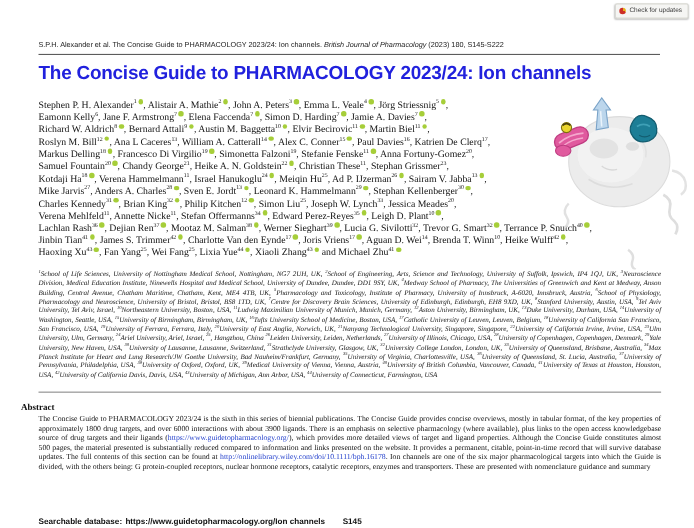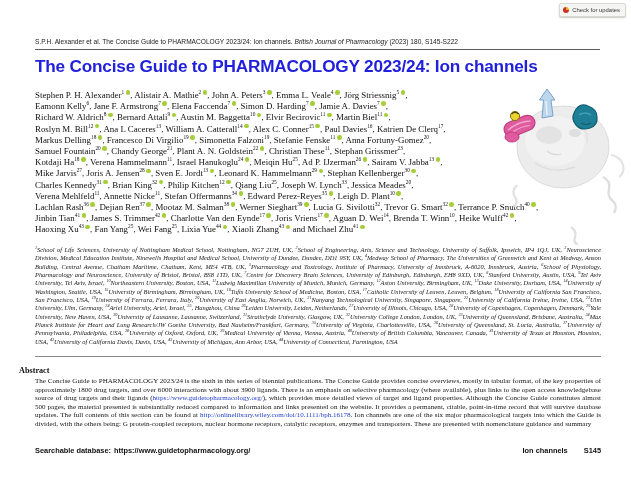--- a/index.html
+++ b/index.html
@@ -43,21 +43,21 @@
 
   
   .abstract-heading{position:absolute;top:366px;left:19px;font-size:8.2px;font-weight:bold;color:#111;}
   .abstract-text{position:absolute;top:377px;left:35px;width:566px;margin:0;font-size:7.05px;
                  line-height:8.5px;text-align:justify;color:#151515;}
   .abstract-text .link{color:#2441cc;}
 
   
   .footer{position:absolute;top:444px;left:35px;width:566px;font-family:"Liberation Sans",sans-serif;
           font-weight:bold;font-size:7.4px;color:#111;}
-  .footer-row{display:flex;justify-content:space-between;line-height:13px;}
+  .footer-row{display:flex;line-height:13px;margin-top:23px;}
   .footer-right span{margin-left:16px;}
   .footer-url{margin-left:3px;}
 </style>
 </head>
 <body>
 
 <div class="page">
 
   <div class="badge">
     <span class="badge-icon"></span>
@@ -68,24 +68,24 @@
   <hr class="head-rule">
 
   <h1 class="title">The Concise Guide to PHARMACOLOGY 2023/24: Ion channels</h1>
 
   <div class="authors" id="authors">
       <div class="author-line"><span>Stephen P. H. Alexander</span><sup>1</sup><span class="orcid"></span>, <span>Alistair A. Mathie</span><sup>2</sup><span class="orcid"></span>, <span>John A. Peters</span><sup>3</sup><span class="orcid"></span>, <span>Emma L. Veale</span><sup>4</sup><span class="orcid"></span>, <span>Jörg Striessnig</span><sup>5</sup><span class="orcid"></span>,</div>
       <div class="author-line"><span>Eamonn Kelly</span><sup>6</sup>, <span>Jane F. Armstrong</span><sup>7</sup><span class="orcid"></span>, <span>Elena Faccenda</span><sup>7</sup><span class="orcid"></span>, <span>Simon D. Harding</span><sup>7</sup><span class="orcid"></span>, <span>Jamie A. Davies</span><sup>7</sup><span class="orcid"></span>,</div>
       <div class="author-line"><span>Richard W. Aldrich</span><sup>8</sup><span class="orcid"></span>, <span>Bernard Attali</span><sup>9</sup><span class="orcid"></span>, <span>Austin M. Baggetta</span><sup>10</sup><span class="orcid"></span>, <span>Elvir Becirovic</span><sup>11</sup><span class="orcid"></span>, <span>Martin Biel</span><sup>11</sup><span class="orcid"></span>,</div>
       <div class="author-line"><span>Roslyn M. Bill</span><sup>12</sup><span class="orcid"></span>, <span>Ana L Caceres</span><sup>13</sup>, <span>William A. Catterall</span><sup>14</sup><span class="orcid"></span>, <span>Alex C. Conner</span><sup>15</sup><span class="orcid"></span>, <span>Paul Davies</span><sup>16</sup>, <span>Katrien De Clerq</span><sup>17</sup>,</div>
       <div class="author-line"><span>Markus Delling</span><sup>18</sup><span class="orcid"></span>, <span>Francesco Di Virgilio</span><sup>19</sup><span class="orcid"></span>, <span>Simonetta Falzoni</span><sup>19</sup>, <span>Stefanie Fenske</span><sup>11</sup><span class="orcid"></span>, <span>Anna Fortuny-Gomez</span><sup>20</sup>,</div>
-      <div class="author-line"><span>Samuel Fountain</span><sup>20</sup><span class="orcid"></span>, <span>Chandy George</span><sup>21</sup>, <span>Plant A. N. Goldstein</span><sup>22</sup><span class="orcid"></span>, <span>Christian These</span><sup>11</sup>, <span>Stephan Grissmer</span><sup>23</sup>,</div>
+      <div class="author-line"><span>Samuel Fountain</span><sup>20</sup><span class="orcid"></span>, <span>Chandy George</span><sup>21</sup>, <span>Heike A. N. Goldstein</span><sup>22</sup><span class="orcid"></span>, <span>Christian These</span><sup>11</sup>, <span>Stephan Grissmer</span><sup>23</sup>,</div>
       <div class="author-line"><span>Kotdaji Ha</span><sup>18</sup><span class="orcid"></span>, <span>Verena Hammelmann</span><sup>11</sup>, <span>Israel Hanukoglu</span><sup>24</sup><span class="orcid"></span>, <span>Meiqin Hu</span><sup>25</sup>, <span>Ad P. IJzerman</span><sup>26</sup><span class="orcid"></span>, <span>Sairam V. Jabba</span><sup>13</sup><span class="orcid"></span>,</div>
-      <div class="author-line"><span>Mike Jarvis</span><sup>27</sup>, <span>Joris A. Jensen</span><sup>28</sup><span class="orcid"></span>, <span>Sven E. Jordt</span><sup>13</sup><span class="orcid"></span>, <span>Leonard K. Hammelmann</span><sup>29</sup><span class="orcid"></span>, <span>Stephan Kellenberger</span><sup>30</sup><span class="orcid"></span>,</div>
-      <div class="author-line"><span>Charles Kennedy</span><sup>31</sup><span class="orcid"></span>, <span>Brian King</span><sup>32</sup><span class="orcid"></span>, <span>Philip Kitchen</span><sup>12</sup><span class="orcid"></span>, <span>Qiang Liu</span><sup>25</sup>, <span>Joseph W. Lynch</span><sup>33</sup>, <span>Jessica Meades</span><sup>20</sup>,</div>
+      <div class="author-line"><span>Mike Jarvis</span><sup>27</sup>, <span>Anders A. Charles</span><sup>28</sup><span class="orcid"></span>, <span>Sven E. Jordt</span><sup>13</sup><span class="orcid"></span>, <span>Leonard K. Hammelmann</span><sup>29</sup><span class="orcid"></span>, <span>Stephan Kellenberger</span><sup>30</sup><span class="orcid"></span>,</div>
+      <div class="author-line"><span>Charles Kennedy</span><sup>31</sup><span class="orcid"></span>, <span>Brian King</span><sup>32</sup><span class="orcid"></span>, <span>Philip Kitchen</span><sup>12</sup><span class="orcid"></span>, <span>Simon Liu</span><sup>25</sup>, <span>Joseph W. Lynch</span><sup>33</sup>, <span>Jessica Meades</span><sup>20</sup>,</div>
       <div class="author-line"><span>Verena Mehlfeld</span><sup>11</sup>, <span>Annette Nicke</span><sup>11</sup>, <span>Stefan Offermanns</span><sup>34</sup><span class="orcid"></span>, <span>Edward Perez-Reyes</span><sup>35</sup><span class="orcid"></span>, <span>Leigh D. Plant</span><sup>10</sup><span class="orcid"></span>,</div>
       <div class="author-line"><span>Lachlan Rash</span><sup>36</sup><span class="orcid"></span>, <span>Dejian Ren</span><sup>37</sup><span class="orcid"></span>, <span>Mootaz M. Salman</span><sup>38</sup><span class="orcid"></span>, <span>Werner Sieghart</span><sup>39</sup><span class="orcid"></span>, <span>Lucia G. Sivilotti</span><sup>32</sup>, <span>Trevor G. Smart</span><sup>32</sup><span class="orcid"></span>, <span>Terrance P. Snutch</span><sup>40</sup><span class="orcid"></span>,</div>
       <div class="author-line"><span>Jinbin Tian</span><sup>41</sup><span class="orcid"></span>, <span>James S. Trimmer</span><sup>42</sup><span class="orcid"></span>, <span>Charlotte Van den Eynde</span><sup>17</sup><span class="orcid"></span>, <span>Joris Vriens</span><sup>17</sup><span class="orcid"></span>, <span>Aguan D. Wei</span><sup>14</sup>, <span>Brenda T. Winn</span><sup>10</sup>, <span>Heike Wulff</span><sup>42</sup><span class="orcid"></span>,</div>
       <div class="author-line"><span>Haoxing Xu</span><sup>43</sup><span class="orcid"></span>, <span>Fan Yang</span><sup>25</sup>, <span>Wei Fang</span><sup>25</sup>, <span>Lixia Yue</span><sup>44</sup><span class="orcid"></span>, <span>Xiaoli Zhang</span><sup>43</sup><span class="orcid"></span> and <span>Michael Zhu</span><sup>41</sup><span class="orcid"></span></div>
     </div>
 
   <svg class="figure" viewBox="0 0 136 160" xmlns="http://www.w3.org/2000/svg" aria-hidden="true">
 
     <path d="M108,92 q8,4 6,12 q-2,8 4,12 q5,5 1,12" fill="none" stroke="#dadada" stroke-width="2.4" opacity="0.9"></path>
     <path d="M116,70 q10,2 12,10 q2,8 -4,12" fill="none" stroke="#e0e0e0" stroke-width="2.2" opacity="0.9"></path>

